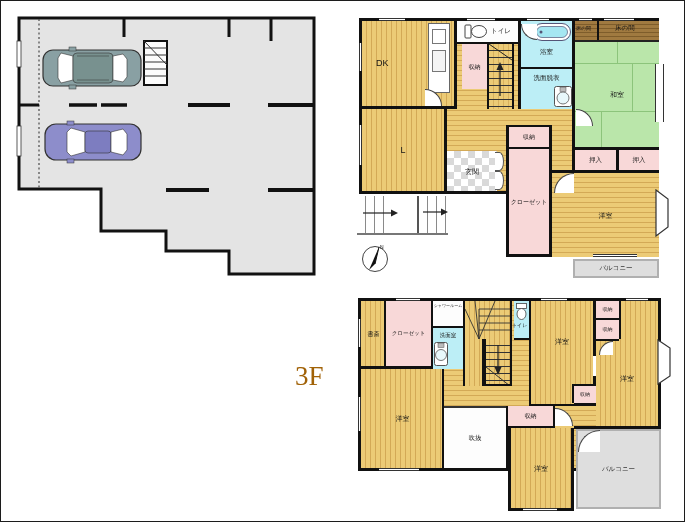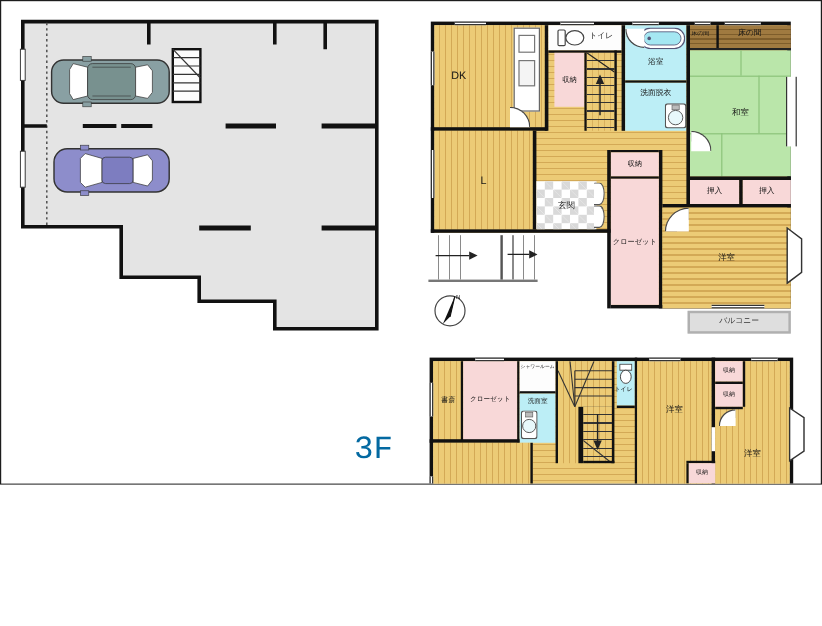--- a/index.html
+++ b/index.html
@@ -1,37 +1,37 @@
 <!DOCTYPE html>
 <html><head>
 <meta charset="utf-8">
 <style>
   html,body{margin:0;padding:0;background:#fff}
-  #canvas{position:relative;width:685px;height:404px;background:#fff;border:1px solid #1c1c1c;box-sizing:border-box;overflow:hidden;font-family:"Liberation Sans",sans-serif}
+  #canvas{position:relative;width:685px;height:522px;background:#fff;border:1px solid #1c1c1c;box-sizing:border-box;overflow:hidden;font-family:"Liberation Sans",sans-serif}
   .a{position:absolute;box-sizing:border-box}
   .room{display:flex;align-items:center;justify-content:center}
   .lbl{font-family:"Liberation Sans",sans-serif;color:#151515;line-height:1;white-space:nowrap}
   .wall{background:#111}
   .base{border:3px solid #111}
   .wood-v{background:repeating-linear-gradient(90deg,#eccb76 0,#eccb76 4px,#d3a956 4px,#d3a956 5px)}
   .wood-h{background:repeating-linear-gradient(180deg,#eccb76 0,#eccb76 4px,#d3a956 4px,#d3a956 5px)}
   .pink{background:#f8d8d8}
   .cyan{background:#bceef6}
   .tatami{background:#bae6aa}
   .brown{background:repeating-linear-gradient(180deg,#a07a40 0,#a07a40 3px,#7e5d2b 3px,#7e5d2b 4px)}
   .balc{background:#dedede;border:2px solid #b0b0b0}
   .white{background:#fdfdfd}
   .gline{background:#8cc47b}
   .win-h{background:#fff;border-top:1px solid #333;border-bottom:1px solid #333}
   .win-v{background:#fff;border-left:1px solid #333;border-right:1px solid #333}
   .checker{background-color:#fff;background-image:linear-gradient(45deg,#d9d9d9 25%,transparent 25%,transparent 75%,#d9d9d9 75%),linear-gradient(45deg,#d9d9d9 25%,transparent 25%,transparent 75%,#d9d9d9 75%);background-position:0 0,7px 7px;background-size:14px 14px}
   .treads-up{background-image:repeating-linear-gradient(180deg,transparent 0,transparent 6px,#333 6px,#333 7px),repeating-linear-gradient(90deg,#eccb76 0,#eccb76 4px,#d8b05e 4px,#d8b05e 5px)}
   .treads-ext{background-image:repeating-linear-gradient(90deg,transparent 0,transparent 8px,#8a8a8a 8px,#8a8a8a 9px)}
   .arc{background:#fff;border:0 solid #444}
-  .floor3-text{font-family:Liberation Mono, monospace;font-size:27px;color:#0369a1}
+  .floor3-text{font-family:Liberation Serif, serif;font-size:27px;color:#a16207}
 </style>
 </head>
 <body>
 
 <div id="canvas">
 
   <svg class="a" style="left:0;top:0" width="340" height="290" viewBox="0 0 340 290">
     <polygon points="18,17 313,17 313,273 228,273 228,250 165,250 165,230 100,230 100,188 18,188" fill="#e4e4e4" stroke="#111" stroke-width="3"></polygon>
     <line x1="38" y1="18" x2="38" y2="187" stroke="#555" stroke-width="1.3" stroke-dasharray="2,2.5"></line>
     <line x1="123" y1="18" x2="123" y2="36" stroke="#111" stroke-width="3"></line>

